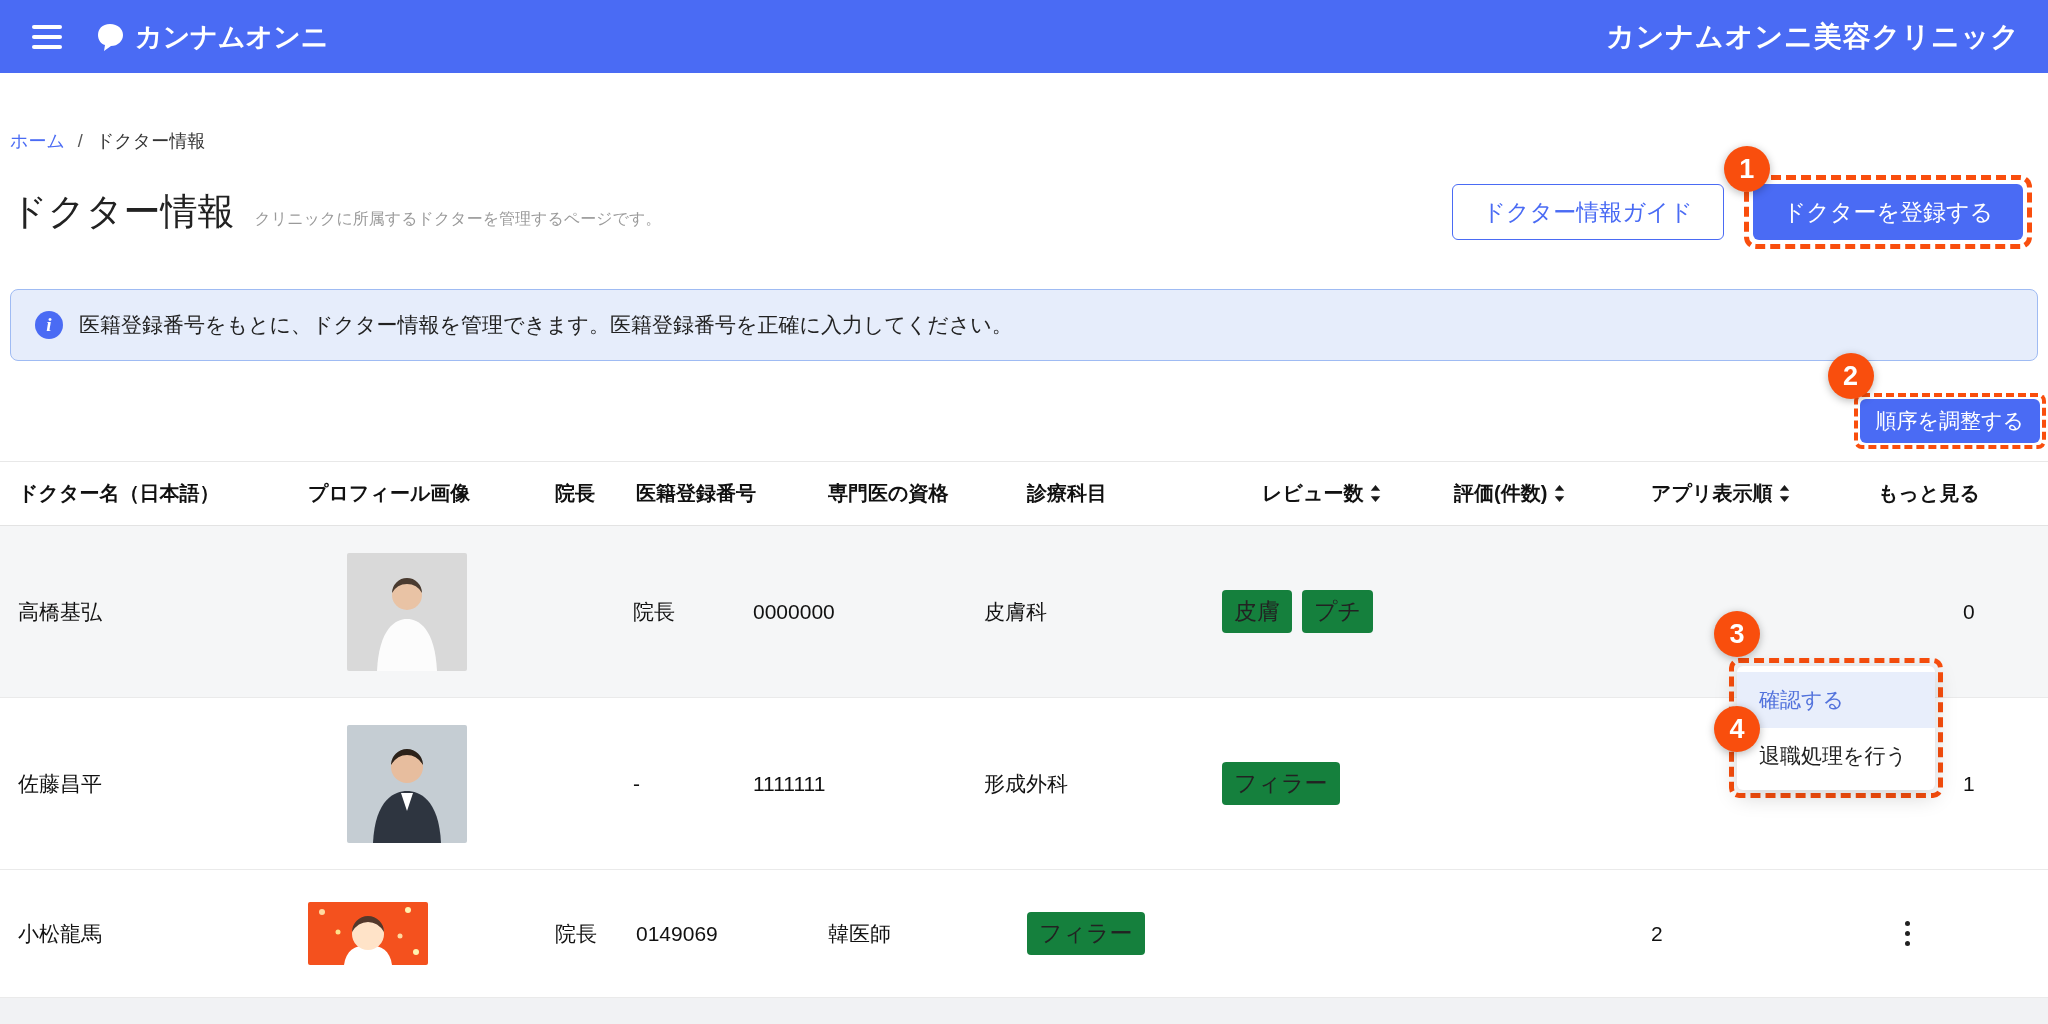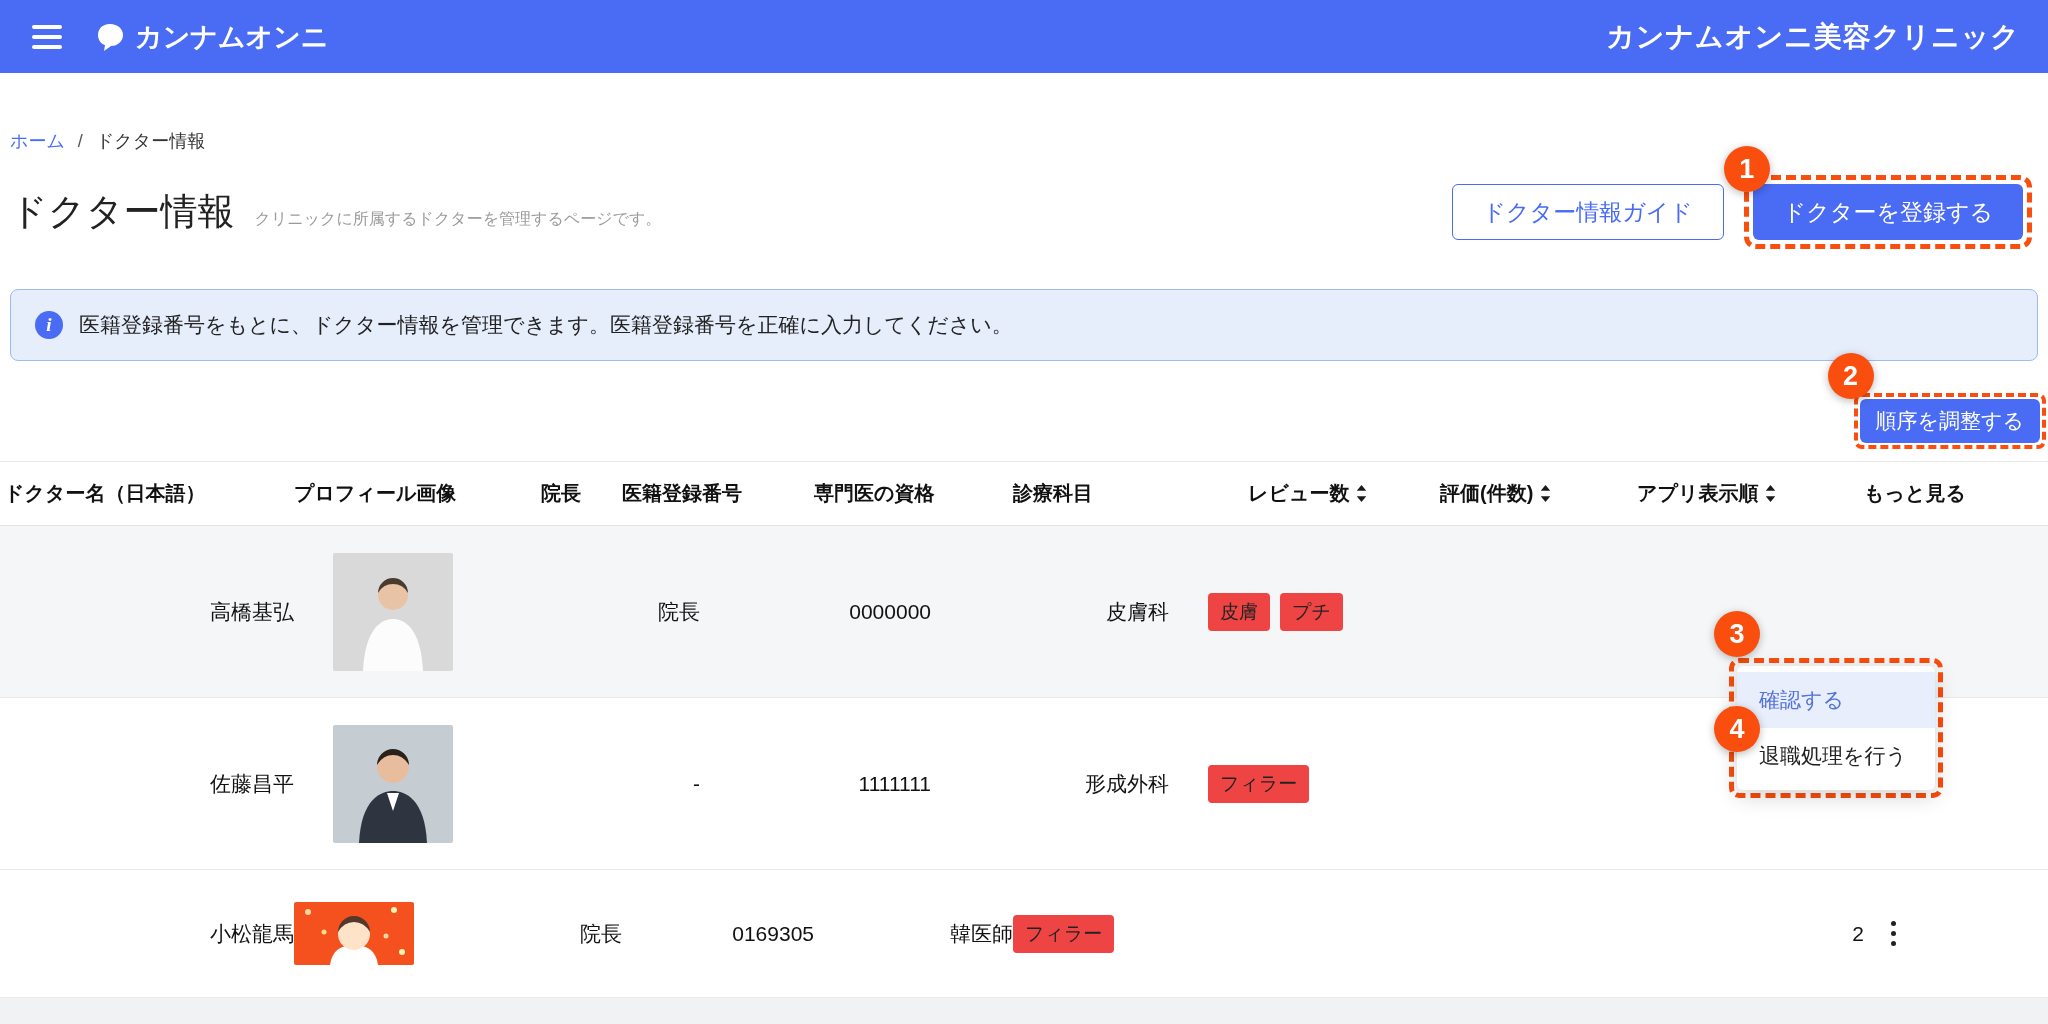--- a/index.html
+++ b/index.html
@@ -59,32 +59,32 @@
   .info-icon { width:28px; height:28px; border-radius:50%; background:#4A6BF4; color:#fff;
                display:flex; align-items:center; justify-content:center; font-size:19px;
                font-weight:700; flex:0 0 28px; font-family:"Liberation Serif",serif; font-style:italic; }
 
   .order-row { display:flex; justify-content:flex-end; margin:32px 2px 0 0; }
 
   
   .table { margin-top:12px; border-top:1px solid #E8E8E8; background:#fff; }
   .trow { display:grid;
           grid-template-columns:290px 247px 81px 192px 199px 235px 192px 197px 227px 1fr;
-          padding-left:4px; align-items:center;text-align:right; }
+          padding-left:18px; align-items:center; }
   .thead { height:64px; border-bottom:1px solid #E3E3E3; font-weight:700; font-size:20px; }
   .th { display:flex; align-items:center; gap:3px; padding-right:6px; white-space:nowrap; }
   .sortable { cursor:pointer; }
   .drow { border-bottom:1px solid #EAEAEA; font-size:21px; }
   .drow.highlight { background:#F5F6F7; }
   .r0,.r1 { min-height:172px;gap:39px; }
   .r2 { min-height:128px; }
   .pimg { width:120px; height:118px; display:block; border-radius:2px; }
   .pimg-wide { height:63px; }
   .chips { display:flex; gap:10px; }
-  .chip { background:#ef4444; border-radius:4px; padding:6px 12px; font-size:19px;
+  .chip { background:#15803d; border-radius:4px; padding:6px 12px; font-size:23px;
           color:#222; white-space:nowrap; }
   .kebab { width:46px; height:46px; margin-left:6px; background:none; border:none;
            display:flex; flex-direction:column; align-items:center; justify-content:center;
            gap:5px; cursor:pointer; }
   .kebab i { width:5px; height:5px; border-radius:50%; background:#222; display:block; }
 
   
   .menu-annotation { position:absolute; left:1729px; top:658px; border:5px dashed #F94E0D;
                      border-radius:10px; padding:3px; z-index:10; }
   .context-menu { width:198px; background:#fff; border-radius:6px;
@@ -246,21 +246,21 @@
           <circle cx="100" cy="8" r="3" fill="#FFF3B0"></circle>
           <circle cx="30" cy="30" r="2.5" fill="#FFE08A"></circle>
           <circle cx="92" cy="34" r="2.5" fill="#FFD9A0"></circle>
           <circle cx="108" cy="50" r="3" fill="#FFF3B0"></circle>
           <path d="M36 63 c2 -14 10 -20 24 -20 c14 0 22 6 24 20 z" fill="#FFFFFF"></path>
           <circle cx="60" cy="32" r="16" fill="#FFE3C8"></circle>
           <path d="M44 30 a16 16 0 0 1 32 0 q-6 -10 -16 -10 q-10 0 -16 10 z" fill="#53382B"></path>
         </svg>
       </div>
       <div>院長</div>
-      <div>0169305</div>
+      <div>0149069</div>
       <div>韓医師</div>
       <div class="chips">
         <span class="chip">フィラー</span>
       </div>
       <div></div>
       <div></div>
       <div>2</div>
       <div>
         <button class="kebab">
             <i></i>

